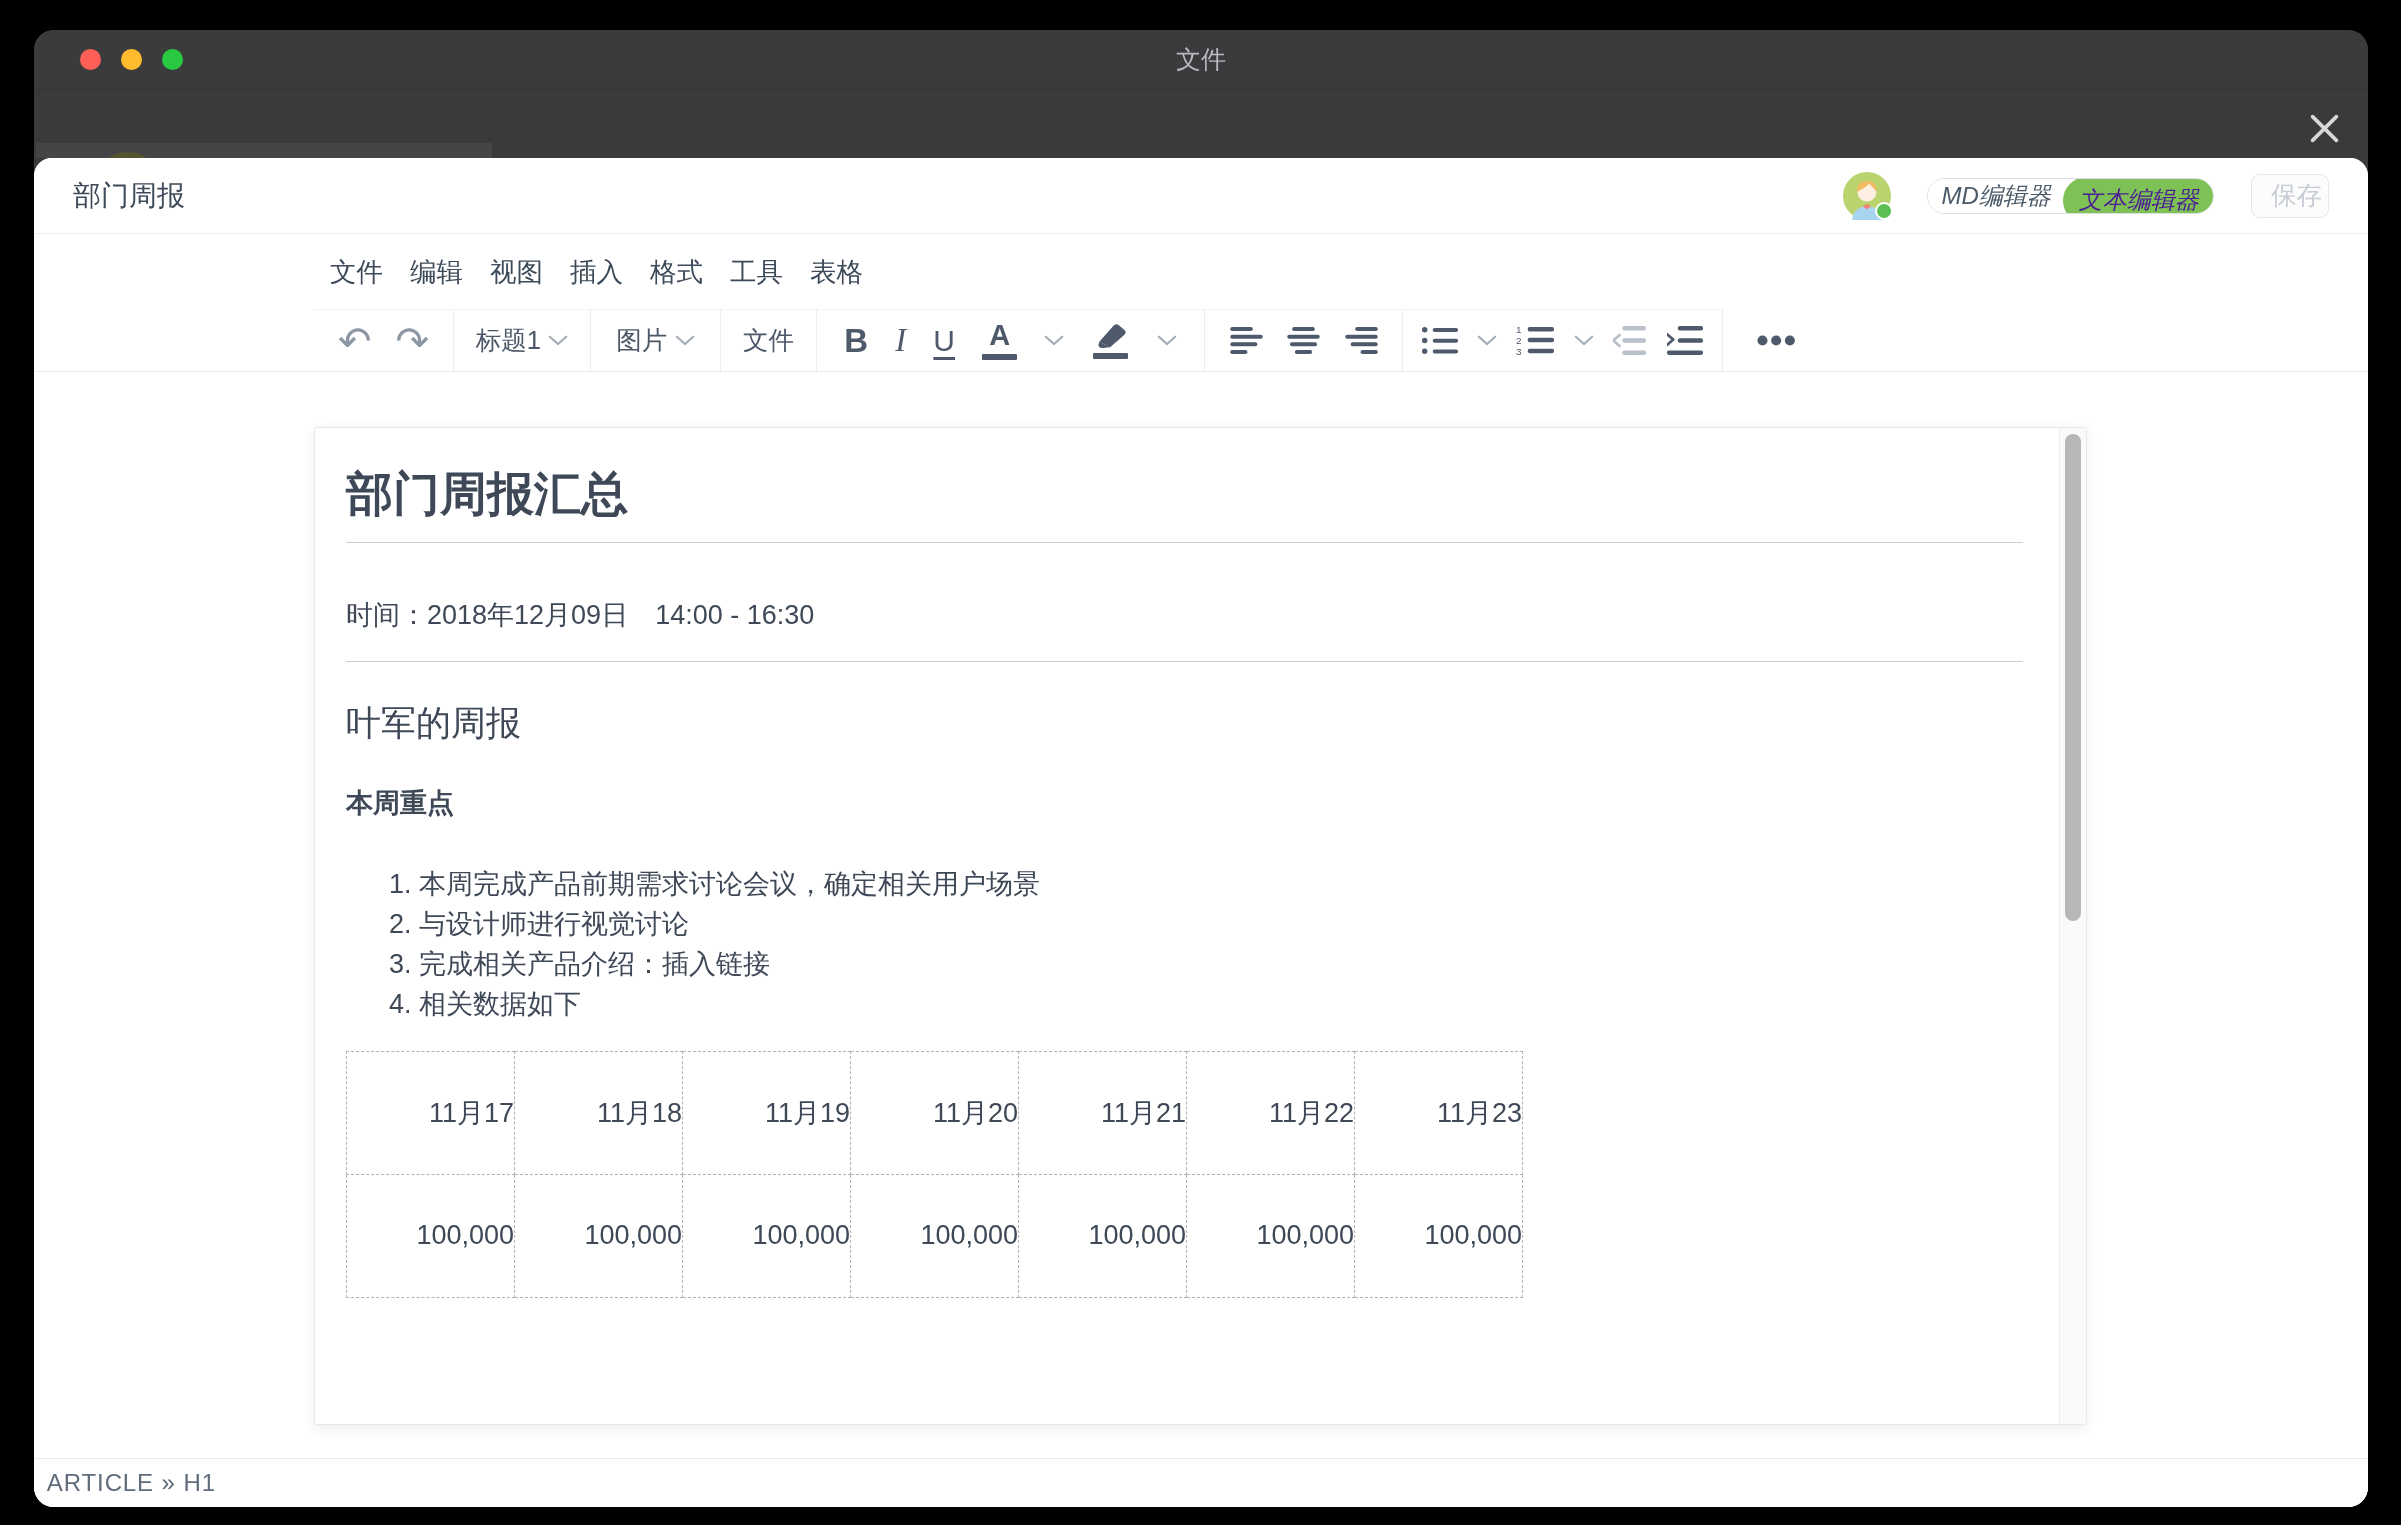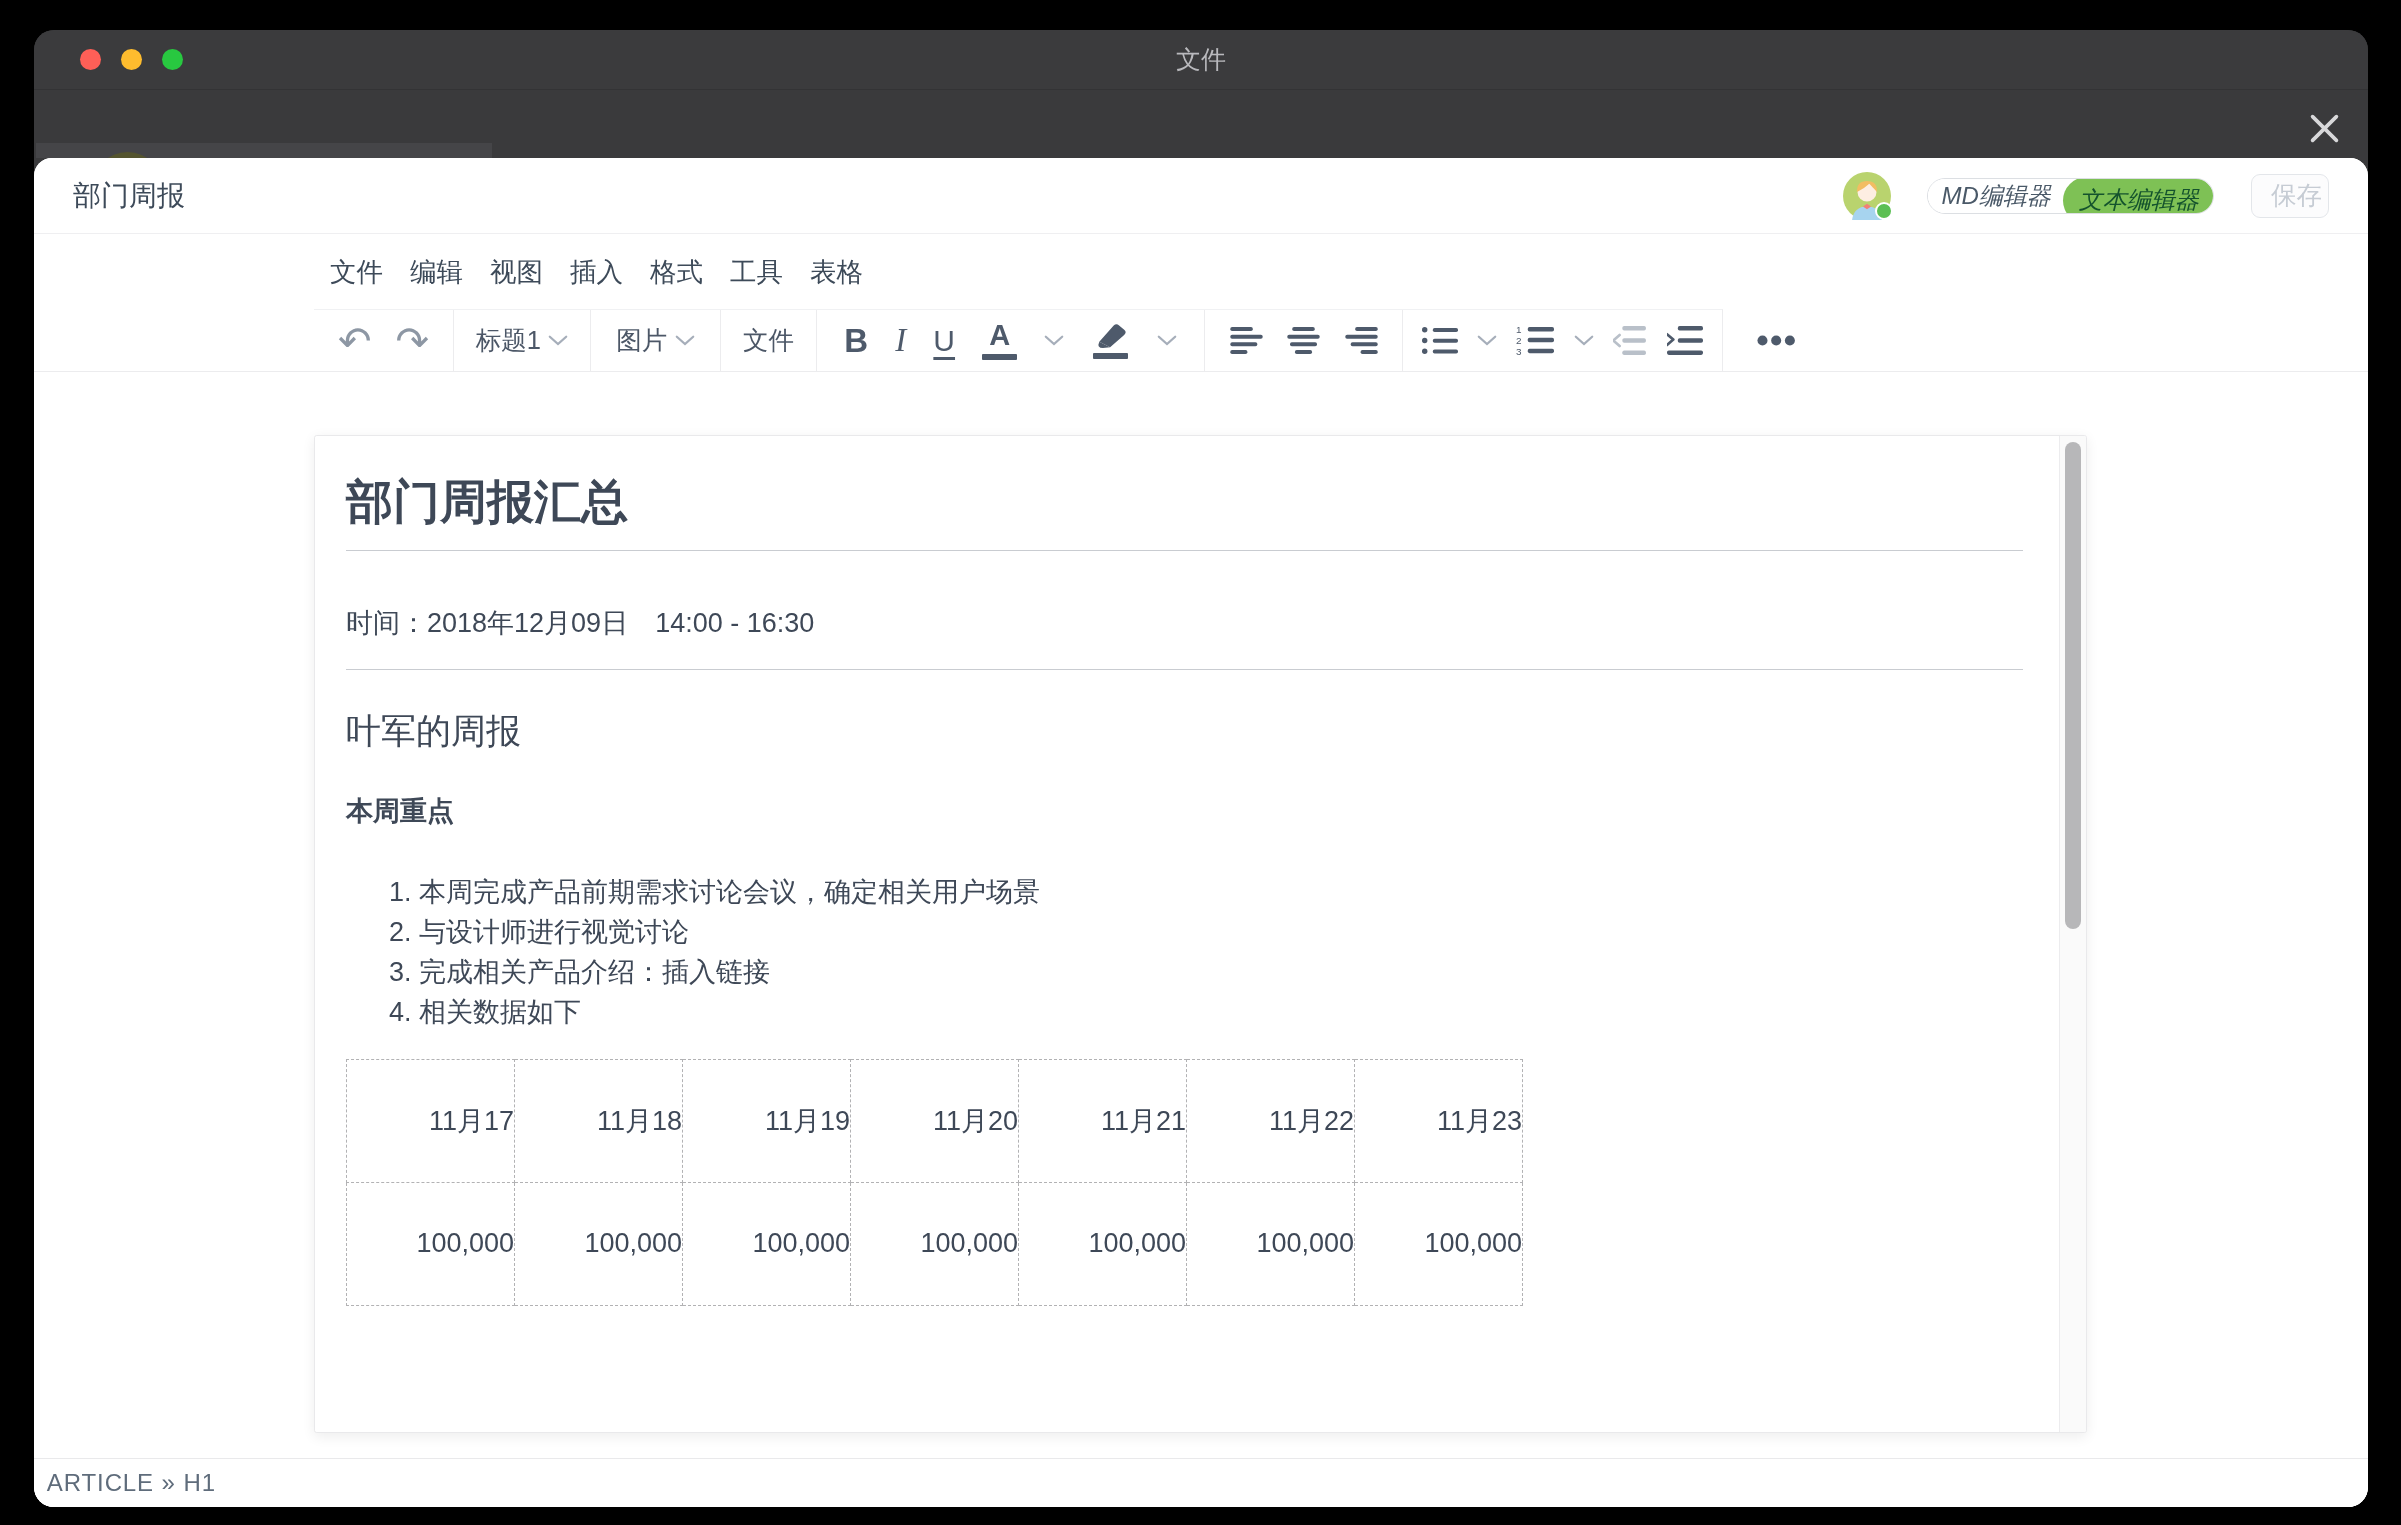--- a/index.html
+++ b/index.html
@@ -29,21 +29,21 @@
                   padding:0 39px; border-bottom:1.8px solid #efeff1; background:#fff; }
   .doc-title { font-size:28px; color:#3d4a59; flex:1 1 auto; }
   .header-right { display:flex; align-items:center; }
   .avatar { position:relative; width:48px; height:48px; margin-right:36px; }
   .avatar svg { display:block; }
   .status-dot { position:absolute; right:-2.7px; bottom:-0.9px; width:18px; height:18px; border-radius:50%;
                 background:#5cbf54; border:2.7px solid #fff; }
   .segmented { display:flex; height:36px; border:1.8px solid #dcdfe3; border-radius:24px; overflow:hidden; background:#fff;font-style:italic; }
   .seg { display:flex; align-items:center; justify-content:center; font-size:24px; cursor:pointer; }
   .seg.md { width:137px; color:#4a5968; background:#fff; }
-  .seg.txt { width:152px; color:#14532d; background:#7ec155; border-radius:24px; margin:-1.8px; height:47px; }
+  .seg.txt { width:152px; color:#4c1d95; background:#7ec155; border-radius:24px; margin:-1.8px; height:47px; }
   .save-btn { margin-left:37px; width:78px; height:44px; border:1.8px solid #e3e6ea; border-radius:9px; background:#fcfcfd;
               color:#c6ccd4; font-size:25.5px; display:flex; align-items:center; justify-content:center;padding-left:13px; }
 
   .menu-row { position:absolute; left:0; top:76px; right:0; height:75px; display:flex; align-items:center;
               padding-left:296px; gap:27px; }
   .menu-item { font-size:26.5px; color:#3d4a59; cursor:pointer; }
 
   .toolbar-row { position:absolute; left:0; top:151px; right:0; height:63px; border-bottom:1.8px solid #ececee; display:flex; align-items:stretch; }
   .toolbar-box { margin-left:280px; width:1409px; border-top:1.8px solid #f0f1f3; border-right:1.8px solid #ececee; display:flex; }
   .tb-group { display:flex; align-items:center; justify-content:space-evenly; border-left:1.8px solid #ececee; }
@@ -57,21 +57,21 @@
   .icon-i { font-size:33px; font-style:italic; font-family:"Liberation Serif", serif; }
   .icon-u { font-size:30px; text-decoration:underline; text-decoration-thickness:2.7px; text-underline-offset:5.5px; }
   .stack { display:flex; flex-direction:column; align-items:center; }
   .icon-a { font-size:29px; font-weight:bold; line-height:1; }
   .color-bar { width:35px; height:6.4px; background:#4e5a6b; margin-top:3.6px; border-radius:0.9px; }
   .more-btn { display:flex; align-items:center; margin-left:34px; }
 
   
   .content { position:absolute; left:0; top:214px; right:0; bottom:0; background:#fff; }
   .card { position:absolute; left:280px; top:55px; width:1773px; height:998px; background:#fff;
-          border:1.8px solid #e9e9eb; border-radius:2.7px; box-shadow:0 3.6px 12.8px rgba(0,0,0,0.07); overflow:hidden;margin-top:8px; }
+          border:1.8px solid #e9e9eb; border-radius:2.7px; box-shadow:0 3.6px 12.8px rgba(0,0,0,0.07); overflow:hidden; }
   .card-inner { position:absolute; left:0; top:0; right:27px; bottom:0; padding:33px 36px 0 31px; color:#3e4857; }
   .doc-h1 { font-size:47px; font-weight:bold; line-height:66px; color:#3e4857; }
   .doc-hr { border:none; border-top:1.8px solid #c9ccd1; }
   .hr1 { margin-top:14.6px; } .hr2 { margin-top:27px; }
   .doc-time { margin-top:53px; font-size:27px; line-height:38px; }
   .doc-h2 { margin-top:42px; font-size:35px; font-weight:normal; line-height:38px; }
   .doc-bold { margin-top:42px; font-size:27px; font-weight:bold; line-height:38px; }
   .doc-ol { margin-top:42px; }
   .ol-item { display:flex; font-size:27px; line-height:40px; }
   .ol-num { width:30px; margin-left:43px; flex:0 0 auto; }

